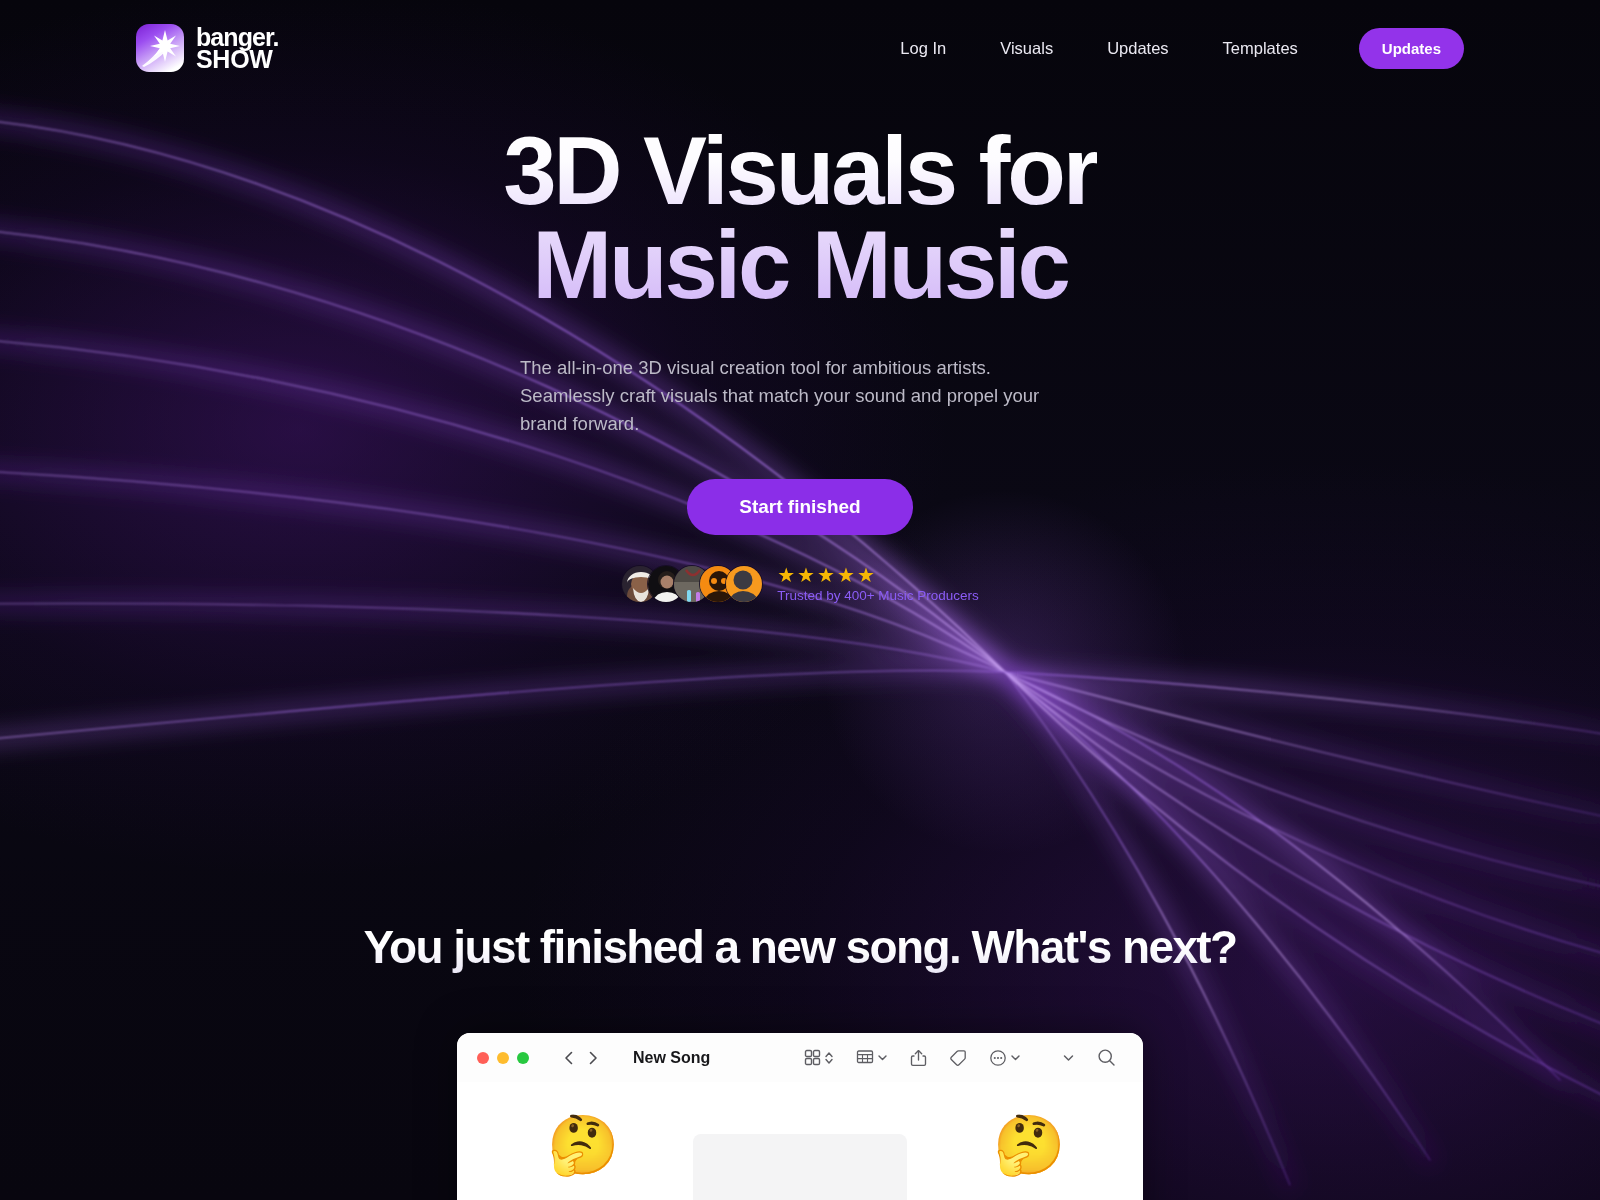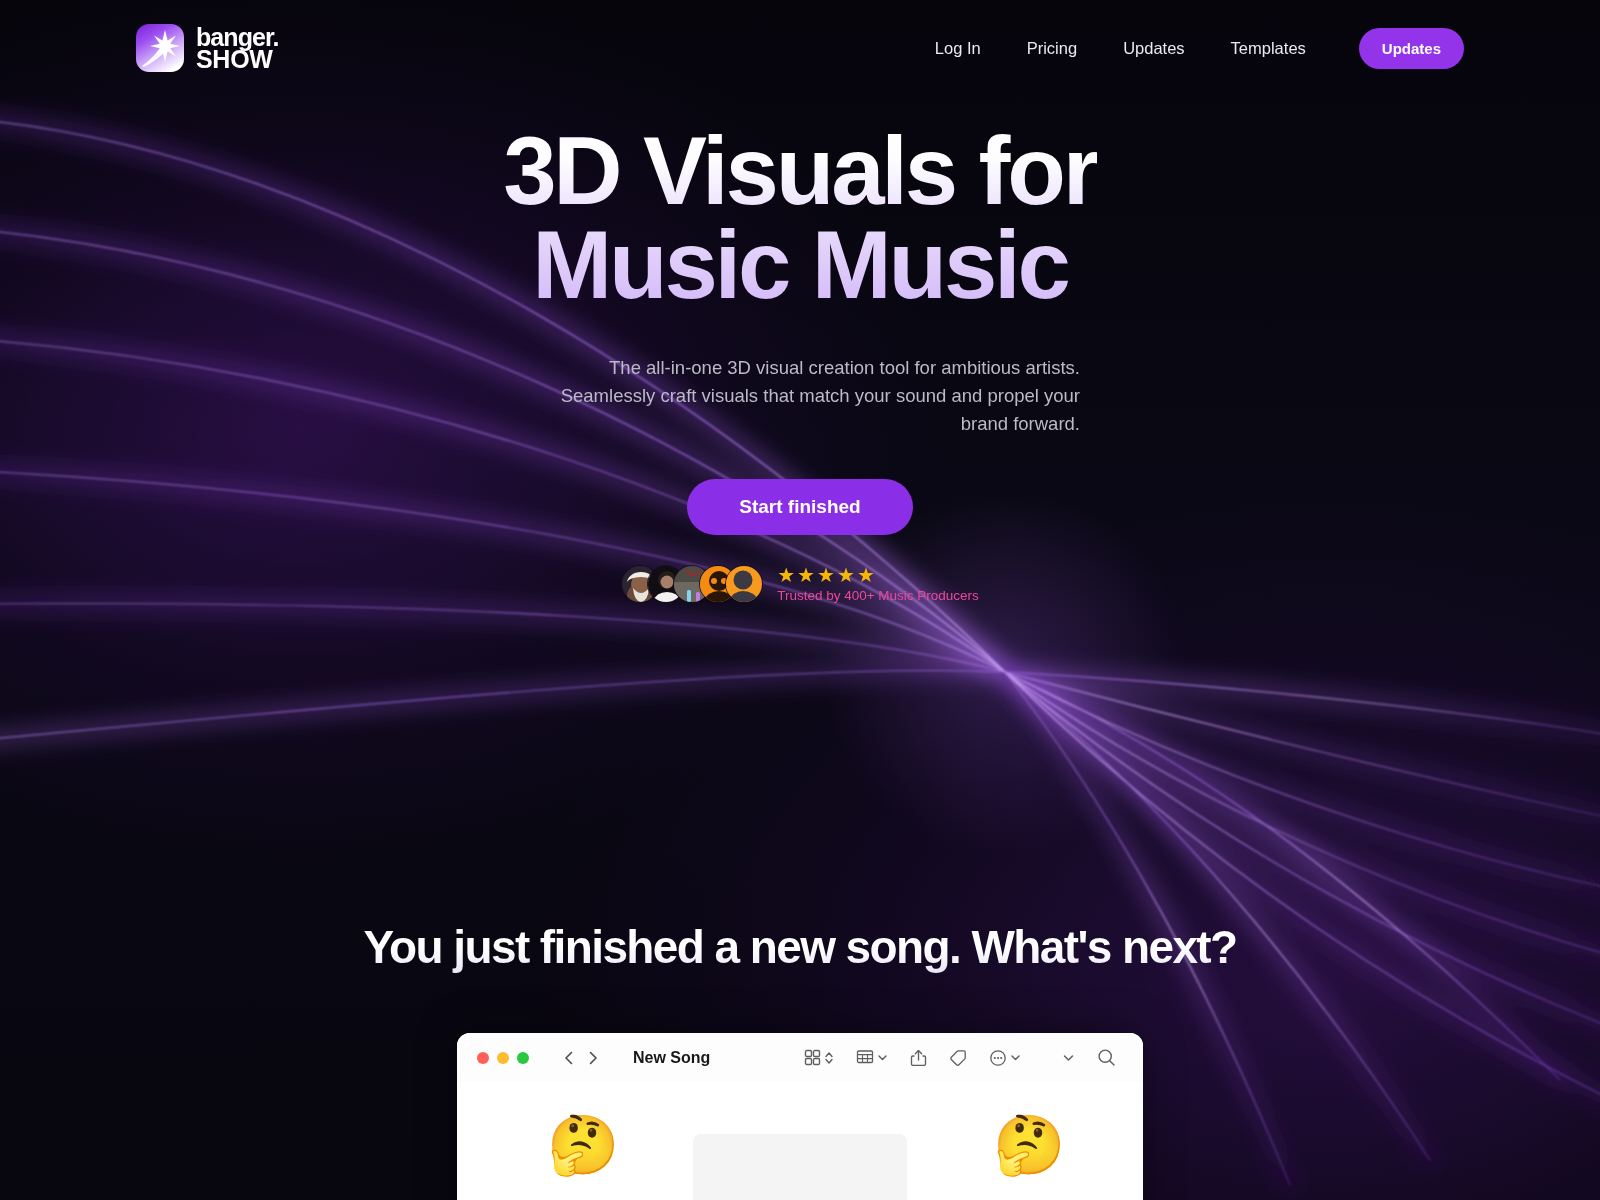--- a/index.html
+++ b/index.html
@@ -42,21 +42,21 @@
     flex:none;
   }
   .logo-mark svg { position:absolute; inset:0; }
   .logo-text { display:flex; flex-direction:column; line-height:.88; }
   .logo-text .l1 {
     color:#fff; font-size:25px; font-weight:800; letter-spacing:-.9px;
   }
   .logo-text .l2 {
     color:#fff; font-size:25px; font-weight:800; letter-spacing:-.3px;
   }
-  .nav { display:flex; align-items:center; gap:8px; }
+  .nav { display:flex; align-items:center; gap:16px; }
   .nav a {
     color:#ebe9f2; font-size:16.5px; font-weight:400; text-decoration:none;
     padding:8px 19px; white-space:nowrap;
   }
   .btn-download {
     margin-left:26px;
     background:#9333ea; color:#fff;
     font-size:15px; font-weight:700;
     border:none; border-radius:999px;
     padding:12px 23px; cursor:pointer; white-space:nowrap;
@@ -70,21 +70,21 @@
   .headline {
     text-align:center;
     font-size:96px; font-weight:800; line-height:.98; letter-spacing:-3.2px;
     background:linear-gradient(180deg,#ffffff 0%,#fdfcff 22%,#e6d8fb 58%,#d3b8f8 100%);
     -webkit-background-clip:text; background-clip:text;
     -webkit-text-fill-color:transparent; color:transparent;
     padding:6px 0 2px;
   }
   .headline .ln { display:block; }
   .subtitle {
-    margin-top:40px; text-align:right;
+    margin-top:40px; text-align:left;
     color:#bcbac7; font-size:18.5px; line-height:1.52; font-weight:400;
     max-width:560px;
   }
   .cta {
     margin-top:41px;
     background:#8b2ee8; color:#fff;
     font-size:19px; font-weight:700;
     border:none; border-radius:999px;
     padding:17px 52px; cursor:pointer;
   }
@@ -97,21 +97,21 @@
     width:38px; height:38px; border-radius:50%;
     margin-right:-12px; position:relative; overflow:hidden;
     border:1.5px solid rgba(20,12,34,.85);
     flex:none;
   }
   .avatars .av:last-child { margin-right:0; }
   .av svg { position:absolute; inset:0; }
   .rating { display:flex; flex-direction:column; gap:3px; }
   .stars { display:flex; gap:2px; }
   .stars span { color:#f6b704; font-size:20px; line-height:1; }
-  .trusted { color:#ec4899; font-size:13.5px; font-weight:400; }
+  .trusted { color:#8b5cf6; font-size:13.5px; font-weight:400; }
 
   
   .section2 {
     position:absolute; top:920px; left:0; width:1600px;
     display:flex; flex-direction:column; align-items:center; z-index:30;
   }
   .section2 .s-title {
     font-size:46px; font-weight:800; letter-spacing:-1.6px;
     background:linear-gradient(180deg,#ffffff 0%,#ffffff 48%,#e9e6f5 100%);
     -webkit-background-clip:text; background-clip:text;
@@ -220,21 +220,21 @@
         </svg>
       </span>
       <span class="logo-text">
         <span class="l1">banger.</span>
         <span class="l2">SHOW</span>
       </span>
     </div>
 
     <nav class="nav">
       <a href="#">Log In</a>
-      <a href="#">Pricing</a>
+      <a href="#">Visuals</a>
       <a href="#">Updates</a>
       <a href="#">Templates</a>
       <button class="btn-download">Updates</button>
     </nav>
   </div>
 
   <div class="hero">
     <h1 class="headline">
       <span class="ln">3D Visuals for</span>
       <span class="ln">Music Music</span>

